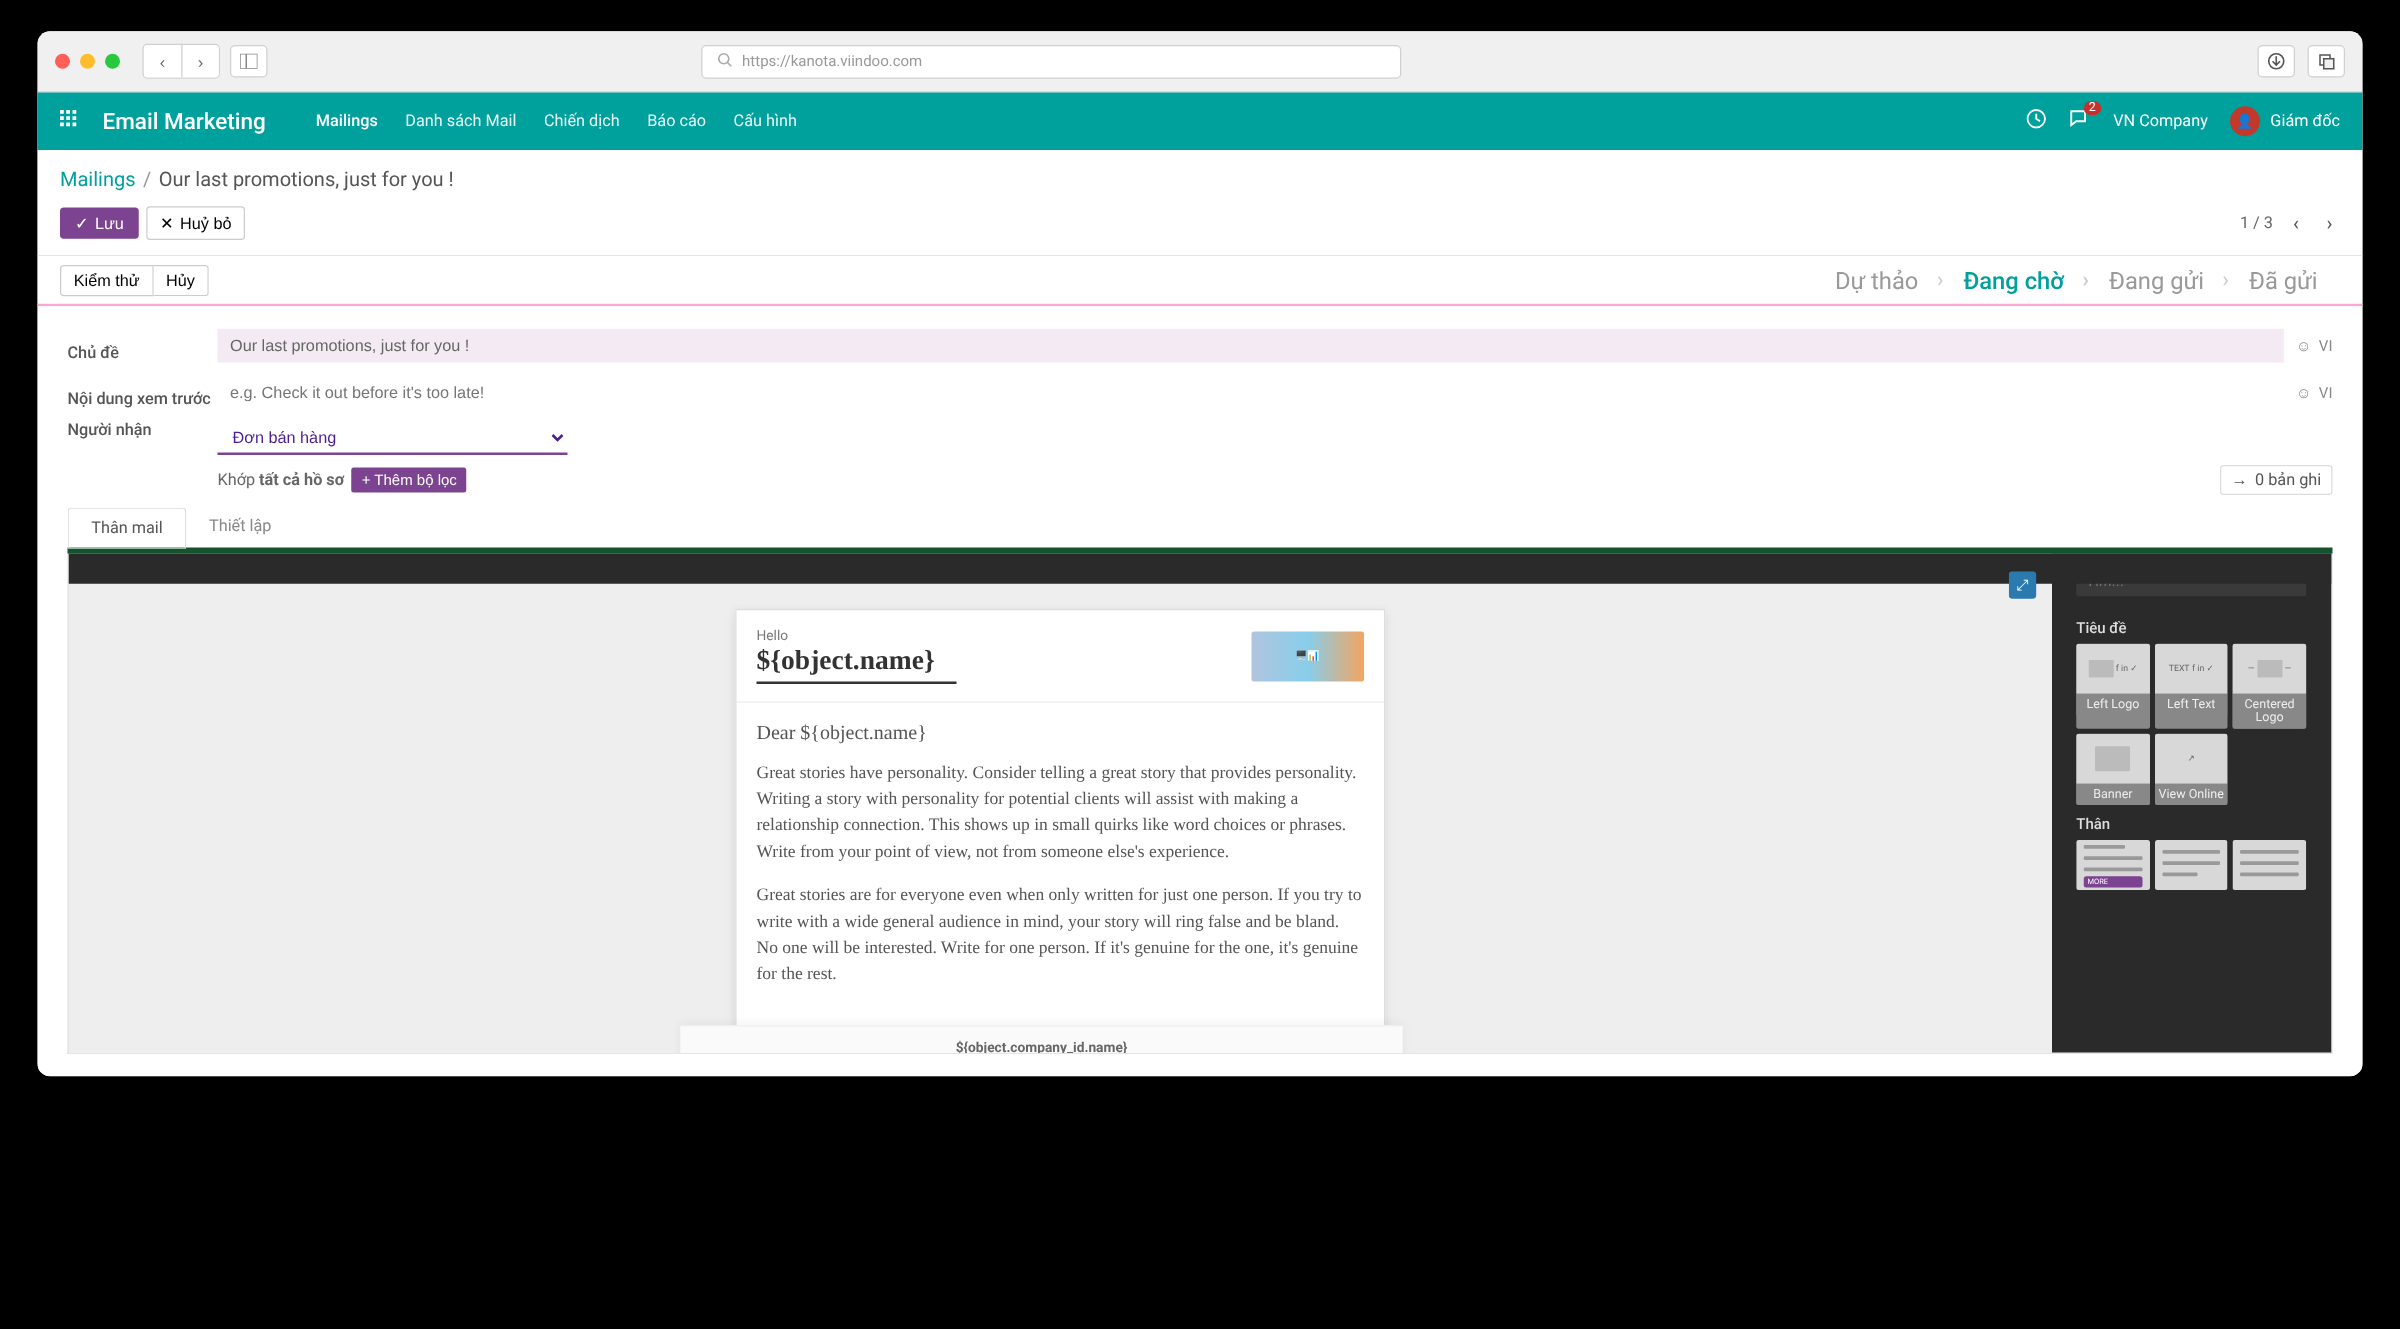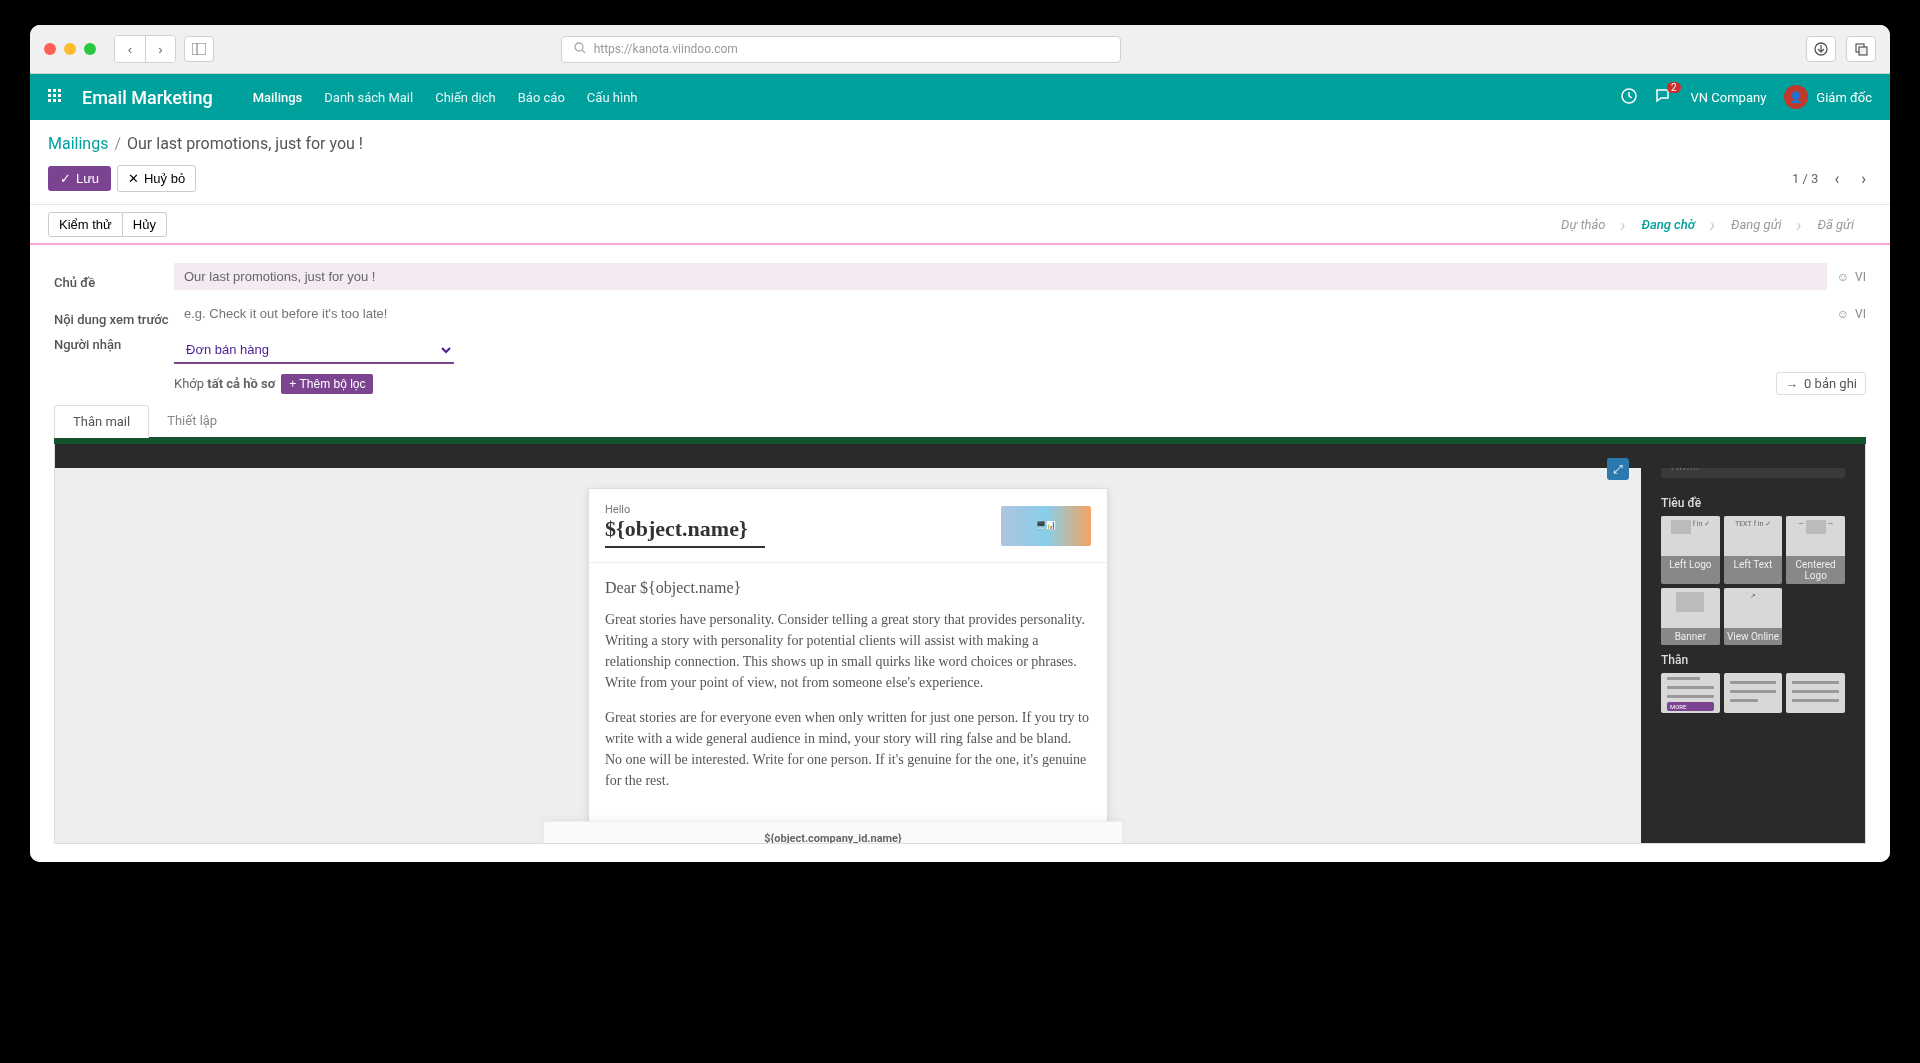--- a/index.html
+++ b/index.html
@@ -47,42 +47,42 @@
 .pager { margin-left: auto; display: flex; align-items: center; gap: 10px; color: #666; }
 .pager-btn { padding: 4px 6px; cursor: pointer; color: #555; font-size: 16px; }
 
 
 .sub-bar { background: #fff; padding: 0 18px; display: flex; align-items: center; height: 40px; border-bottom: 2px solid #f9a8d4; }
 .sub-btn { background: #fff; border: 1px solid #ccc; padding: 4px 10px; font-size: 13px; cursor: pointer; }
 .sub-btn + .sub-btn { border-left: none; }
 .sub-btn:first-child { border-radius: 3px 0 0 3px; }
 .sub-btn:last-child { border-radius: 0 3px 3px 0; }
 .status-arrows { margin-left: auto; display: flex; align-items: center; }
-.status { padding: 8px 18px; font-size: 13px; color: #999; position: relative; font-style: italic; }
+.status { padding: 8px 18px; font-size: 19px; color: #999; position: relative; }
 .status.active { color: #00a09d; font-weight: 500; }
 .status::after { content: "›"; position: absolute; right: -2px; color: #ccc; font-size: 18px; top: 50%; transform: translateY(-50%); }
 .status:last-child::after { display: none; }
 
 
 .sheet { background: #fff; padding: 18px 24px; }
 .frow { display: flex; align-items: flex-end; margin-bottom: 10px; }
 .flabel { width: 120px; font-size: 13px; color: #555; font-weight: 500; }
 .finput { flex: 1; display: flex; align-items: center; }
 .subject-in { flex: 1; background: #f3eaf3; border: none; padding: 6px 10px; font-size: 13px; color: #666; }
 .preview-in { flex: 1; border: none; padding: 6px 10px; font-size: 13px; color: #aaa; }
 .lang-tag { margin-left: 10px; color: #888; font-size: 12px; display:flex;align-items:center;gap:6px;}
 .recipient-sel { border: none; border-bottom: 2px solid #7c4390; padding: 4px 40px 4px 8px; font-size: 13px; background: #fff; color: #4c1d95; width: 280px; }
 .filter-row { display: flex; align-items: center; margin-top: 8px; }
 .filter-txt { font-size: 13px; color: #666; }
 .filter-bold { font-weight: 700; }
 .add-filter-btn { background: #7c4390; color: #fff; border: none; padding: 3px 8px; margin-left: 6px; border-radius: 2px; font-size: 12px; cursor: pointer; }
 .rec-count { margin-left: auto; font-size: 13px; color: #555; border:1px solid #ddd; padding:3px 8px; border-radius:3px; display:flex;align-items:center;gap:6px;}
 
 
-.tabs { display: flex; border-bottom: 7px solid #14532d; }
+.tabs { display: flex; border-bottom: 5px solid #14532d; }
 .tab { padding: 8px 18px; font-size: 13px; color: #888; cursor: pointer; }
 .tab.active { color: #555; border: 1px solid #ddd; border-bottom: 1px solid #fff; margin-bottom: -1px; border-radius: 3px 3px 0 0; }
 
 
 .editor-wrap { display: flex; border: 1px solid #ddd; border-top: none; height: 400px; position: relative; }
 .editor-topbar { position: absolute; top: 0; left: 0; right: 0; height: 24px; background: #2a2a2a; z-index: 2; }
 .expand-btn { position:absolute; top:14px; right:236px; z-index:5; background:#2a7ab0; color:#fff; width:22px;height:22px;border-radius:3px;display:flex;align-items:center;justify-content:center;cursor:pointer;font-size:12px;}
 .editor-main { flex: 1; background: #eee; overflow: auto; padding-top: 24px; position: relative; }
 .email-canvas { width: 520px; margin: 20px auto 0; background: #fff; border: 1px solid #ddd; box-shadow: 0 2px 8px rgba(0,0,0,0.1); }
 .email-header { display: flex; padding: 14px 16px; border-bottom: 1px solid #eee; align-items: center; }
@@ -95,21 +95,21 @@
 .email-p { font-size: 14px; line-height: 1.5; margin-bottom: 14px; }
 .email-footer { background: #fafafa; padding: 10px 16px; font-size: 10px; color: #999; text-align: center; border-top: 1px solid #eee; box-shadow: 0 -2px 8px rgba(0,0,0,0.05); margin: 0 -30px; width: calc(100% + 60px); position:relative; left:-15px;}
 .email-footer .fc-name { font-weight: 700; font-size: 11px; color: #666; }
 
 
 .block-panel { width: 224px; background: #2a2a2a; color: #ccc; padding: 10px 20px; overflow: auto; }
 .block-search { width: 100%; background: #3a3a3a; border: none; color: #aaa; padding: 5px 8px; font-size: 12px; border-radius: 2px; margin-bottom: 10px; font-style: italic; }
 .block-section-title { font-size: 12px; color: #ddd; margin: 8px 0 6px; font-weight: 500; }
 .block-grid { display: grid; grid-template-columns: repeat(3, 1fr); gap: 4px; }
 .block-item { background: #888; border-radius: 2px; overflow: hidden; cursor: pointer; }
-.block-thumb { background: #d8d8d8; height: 40px; display:flex;justify-content:center;font-size:7px;color:#666;gap:2px;padding:4px;}
+.block-thumb { background: #d8d8d8; height: 40px; display:flex;align-items:center;justify-content:center;font-size:7px;color:#666;gap:2px;padding:4px;}
 .block-label { font-size: 10px; text-align: center; padding: 3px 2px; color: #eee; background: #888; }
 .tb-line { height: 3px; background: #999; margin: 2px 0; border-radius: 1px; }
 .tb-lines { flex:1; display:flex;flex-direction:column;gap:2px;padding:2px;}
 .tb-img { width: 20px; height: 14px; background: #bbb; border-radius: 1px; }
 .tb-more { background:#7c4390;color:#fff;font-size:6px;padding:1px 3px;border-radius:2px;}
 </style>
 </head>
 <body>
 
 <div class="window">

